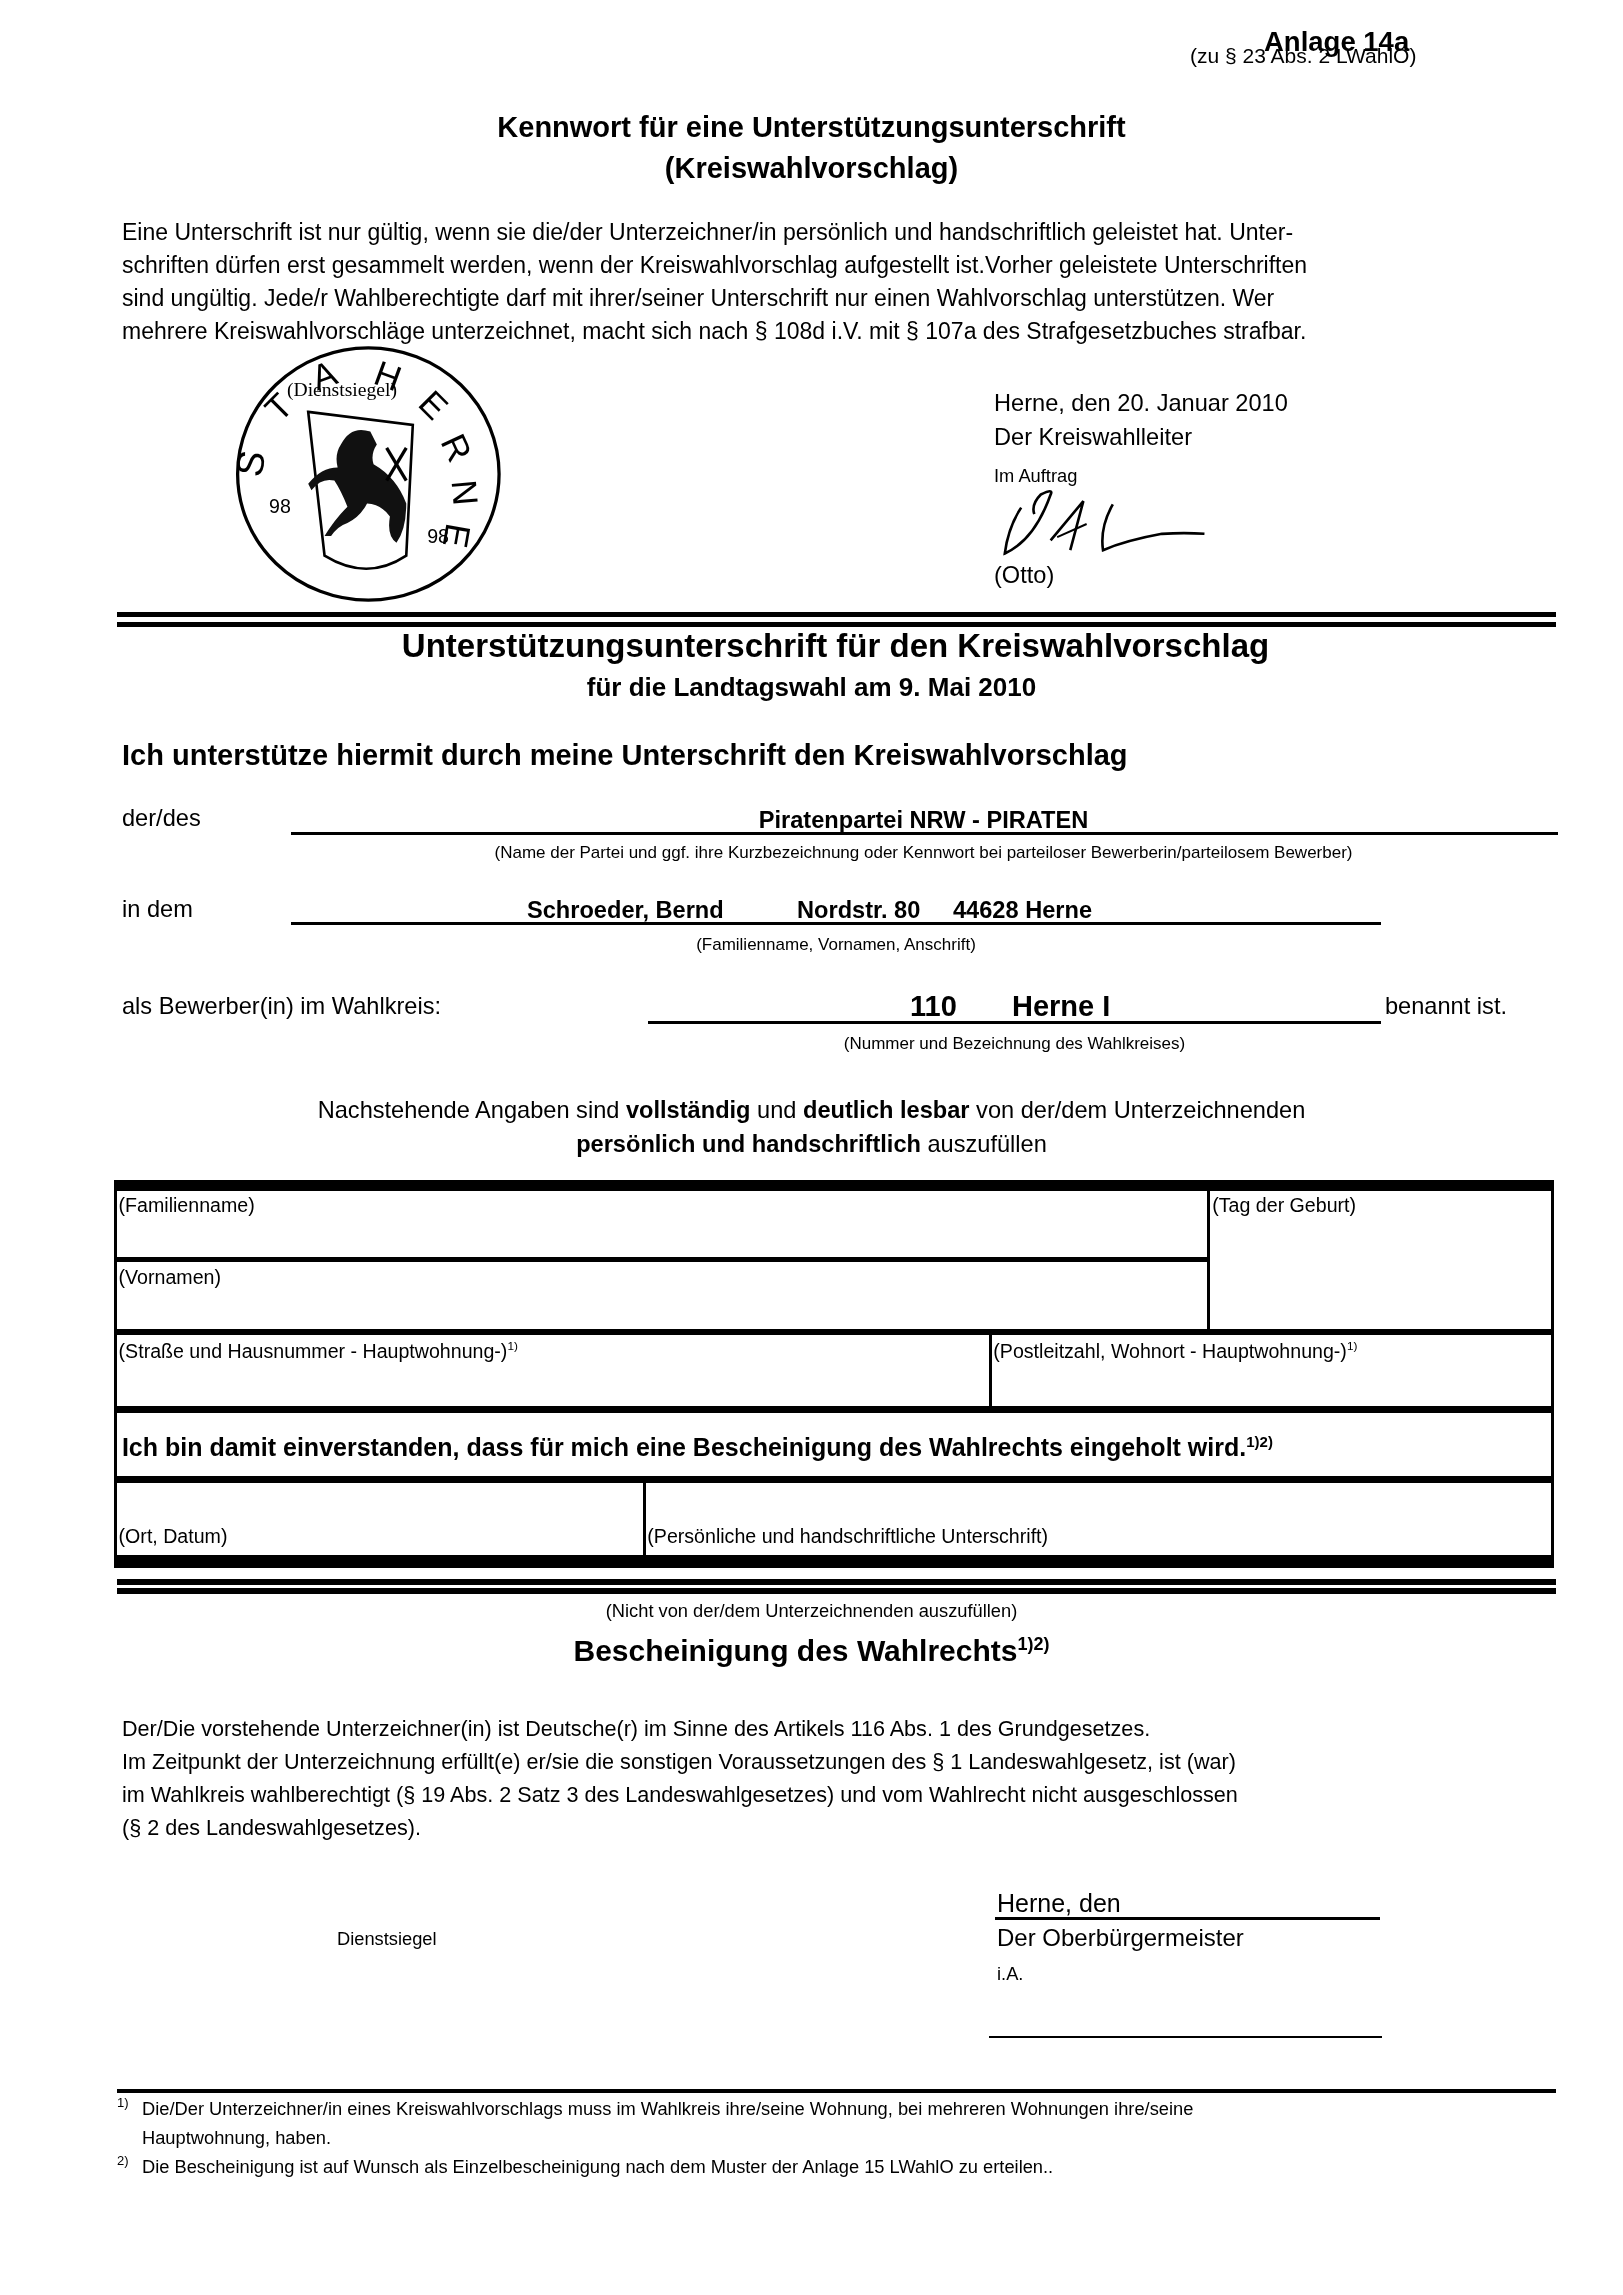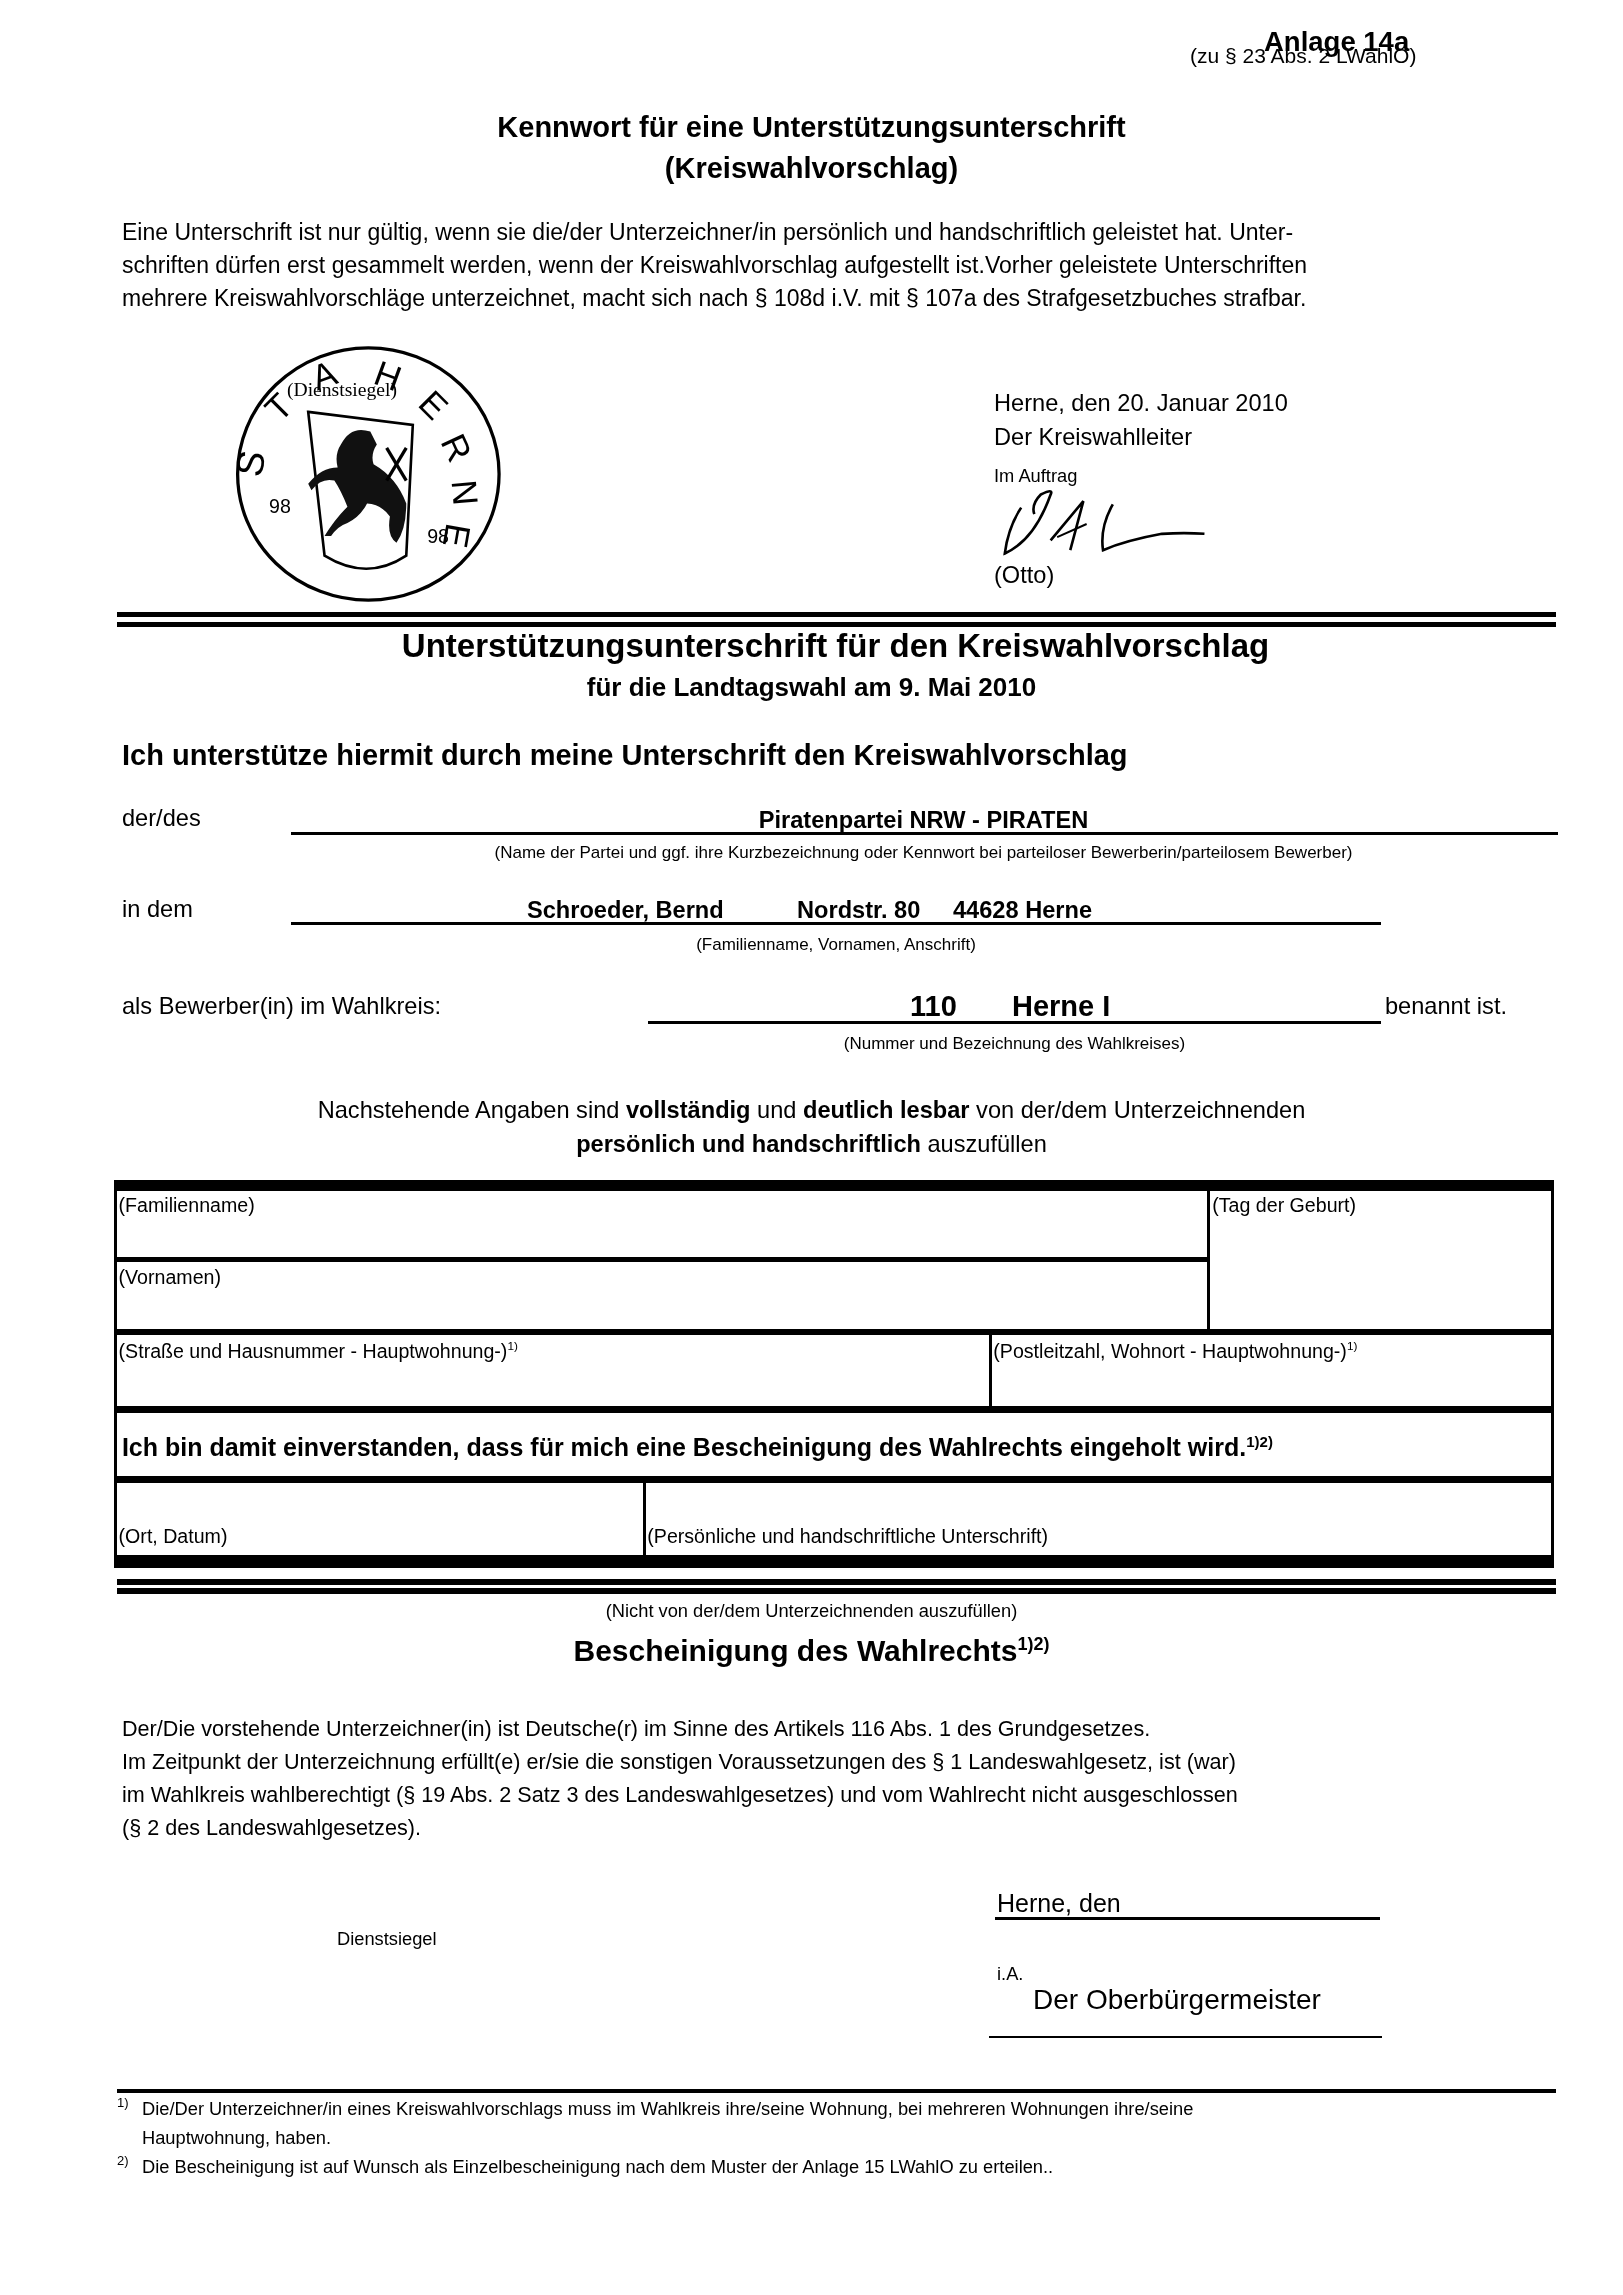--- a/index.html
+++ b/index.html
@@ -18,20 +18,21 @@
 
 <div class="abs b" style="left:1264px;top:26px;font-size:27.5px;">Anlage 14a</div>
 <div class="abs" style="left:1190px;top:44px;font-size:21px;">(zu § 23 Abs. 2 LWahlO)</div>
 
 <div class="abs b c" style="left:0;width:1623px;top:111px;font-size:29px;">Kennwort für eine Unterstützungsunterschrift</div>
 <div class="abs b c" style="left:0;width:1623px;top:152px;font-size:29px;">(Kreiswahlvorschlag)</div>
 
 <div class="abs" style="left:122px;top:216px;width:1427px;font-size:23px;line-height:33px;white-space:nowrap;">
   <div>Eine Unterschrift ist nur gültig, wenn sie die/der Unterzeichner/in persönlich und handschriftlich geleistet hat. Unter-</div>
   <div>schriften dürfen erst gesammelt werden, wenn der Kreiswahlvorschlag aufgestellt ist.Vorher geleistete Unterschriften</div>
+  <div>sind ungültig. Jede/r Wahlberechtigte darf mit ihrer/seiner Unterschrift nur einen Wahlvorschlag unterstützen. Wer</div>
   <div>mehrere Kreiswahlvorschläge unterzeichnet, macht sich nach § 108d i.V. mit § 107a des Strafgesetzbuches strafbar.</div>
 </div>
 
 <div class="abs" style="left:210px;top:340px;width:301px;height:268px;">
   <svg width="301" height="268" viewBox="0 0 460 410">
     <ellipse cx="242" cy="205" rx="200" ry="193" fill="none" stroke="#000" stroke-width="5"></ellipse>
     <path d="M150 110 L310 130 L300 330 Q240 370 175 330 Z" fill="none" stroke="#000" stroke-width="4"></path>
 
     <path d="M200 160 Q215 130 245 140 L255 160 Q245 175 250 190 Q285 210 300 250 Q300 290 285 310 Q270 300 275 270 Q260 250 240 250 Q230 270 210 280 Q195 285 185 300 L175 300 Q190 275 210 255 Q200 230 190 215 Q170 210 155 230 L150 220 Q170 195 195 195 Q190 175 200 160 Z" fill="#111"></path>
 
@@ -149,21 +150,21 @@
 <div class="abs" style="left:122px;top:1712px;font-size:21.6px;line-height:33px;white-space:nowrap;">
   <div>Der/Die vorstehende Unterzeichner(in) ist Deutsche(r) im Sinne des Artikels 116 Abs. 1 des Grundgesetzes.</div>
   <div>Im Zeitpunkt der Unterzeichnung erfüllt(e) er/sie die sonstigen Voraussetzungen des § 1 Landeswahlgesetz, ist (war)</div>
   <div>im Wahlkreis wahlberechtigt (§ 19 Abs. 2 Satz 3 des Landeswahlgesetzes) und vom Wahlrecht nicht ausgeschlossen</div>
   <div>(§ 2 des Landeswahlgesetzes).</div>
 </div>
 
 <div class="abs" style="left:337px;top:1928px;font-size:18.3px;">Dienstsiegel</div>
 <div class="abs" style="left:997px;top:1889px;font-size:25px;">Herne, den</div>
 <div class="rule" style="left:995px;top:1917px;width:385px;height:3.3px;"></div>
-<div class="abs" style="left:997px;top:1984px;font-size:28px;margin-left:36px;">Der Oberbürgermeister</div>
+<div class="abs" style="left:997px;top:1924px;font-size:24px;">Der Oberbürgermeister</div>
 <div class="abs" style="left:997px;top:1963px;font-size:18.3px;">i.A.</div>
 <div class="rule" style="left:989px;top:2036px;width:393px;height:2px;"></div>
 
 <div class="rule" style="left:117px;top:2089px;width:1439px;height:3.9px;"></div>
 <div class="abs" style="left:117px;top:2094px;font-size:18.3px;line-height:29px;">
   <div style="position:relative;padding-left:25px;">
     <span class="sup" style="position:absolute;left:0;top:9.2px;font-size:13px;">1)</span>
     <div>Die/Der Unterzeichner/in eines Kreiswahlvorschlags muss im Wahlkreis ihre/seine Wohnung, bei mehreren Wohnungen ihre/seine</div>
     <div>Hauptwohnung, haben.</div>
   </div>

